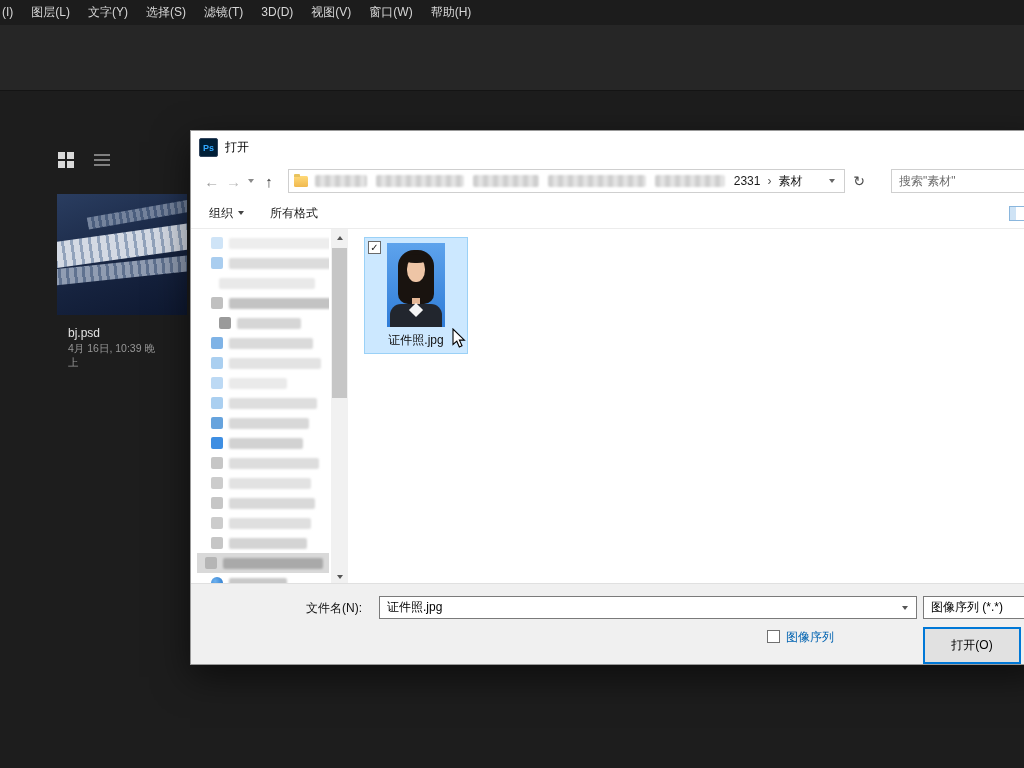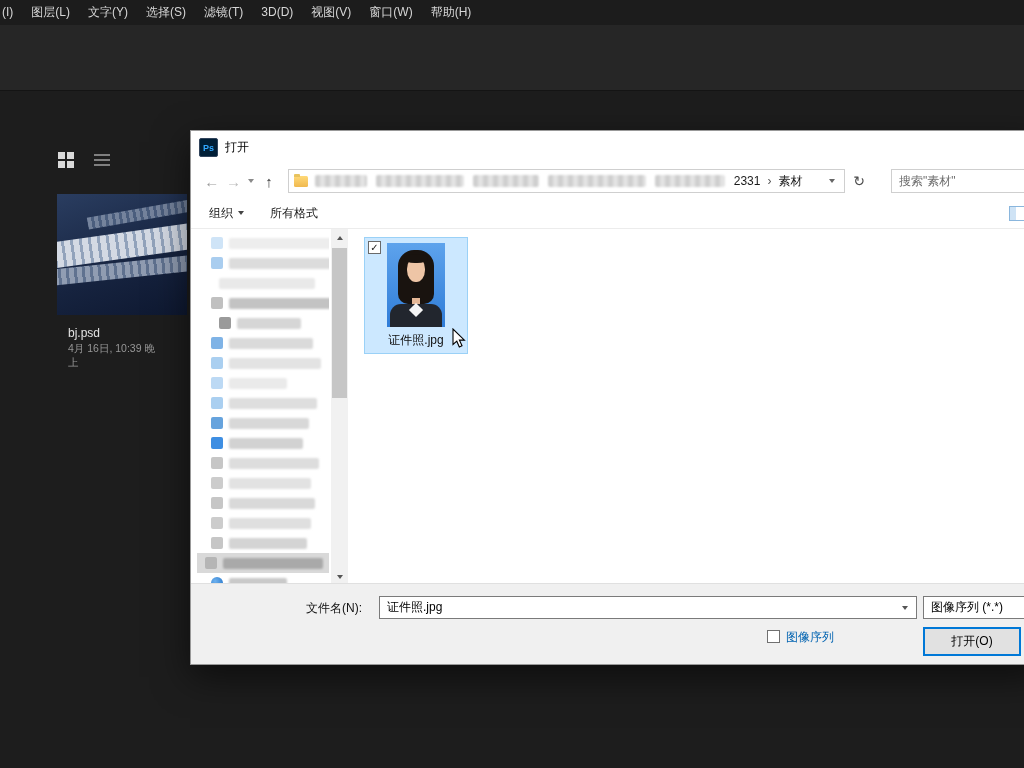--- a/index.html
+++ b/index.html
@@ -108,21 +108,21 @@
   .fn-input{position:absolute;left:188px;top:12px;width:538px;height:23px;background:#fff;
             border:1px solid #7a7a7a;box-sizing:border-box;display:flex;align-items:center;
             padding-left:7px;color:#000}
   .fn-input .tri-down{position:absolute;right:8px;color:#555}
   .fmt-combo{position:absolute;left:732px;top:12px;width:118px;height:23px;background:#fff;
              border:1px solid #7a7a7a;box-sizing:border-box;display:flex;align-items:center;
              padding-left:7px;color:#000;white-space:nowrap}
   .seq-check{position:absolute;left:576px;top:46px;width:13px;height:13px;background:#fff;
              border:1px solid #707070;box-sizing:border-box}
   .seq-label{position:absolute;left:595px;top:45px;color:#0063b1}
-  .open-btn{position:absolute;left:732px;top:43px;width:98px;height:29px;background:#e1e1e1;
+  .open-btn{position:absolute;left:732px;top:43px;width:98px;height:37px;background:#e1e1e1;
             border:1px solid #0078d7;box-shadow:inset 0 0 0 1px #0078d7;box-sizing:border-box;
             display:flex;align-items:center;justify-content:center;color:#000}
   
   .cursor{position:absolute;left:452px;top:328px;z-index:9;pointer-events:none}
 </style>
 </head>
 <body>
 
 <div class="menubar" id="menubar">
     <span class="menu-item">(I)</span>

